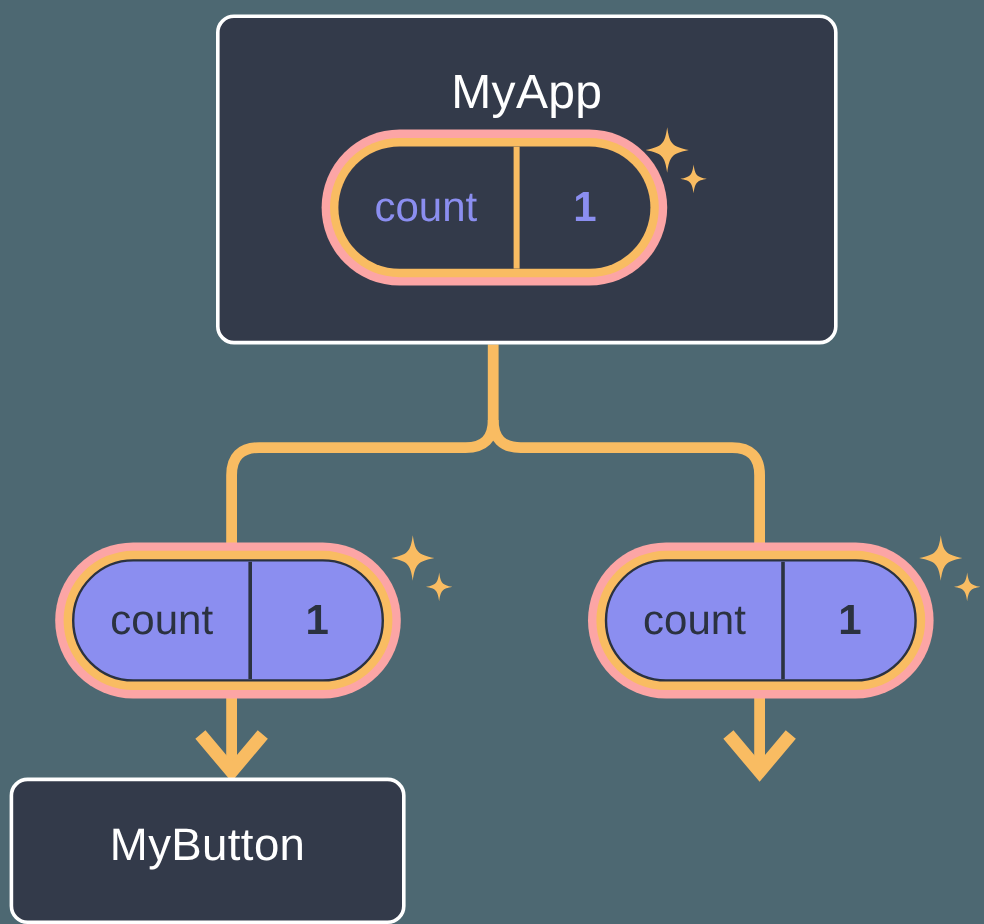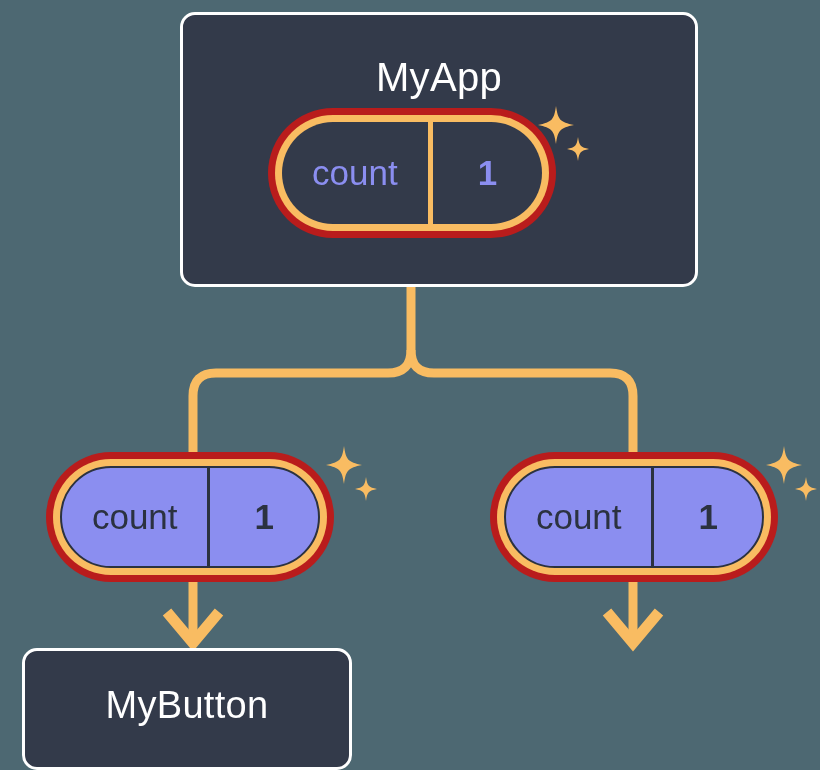--- a/index.html
+++ b/index.html
@@ -49,32 +49,32 @@
   #card-myapp .card-title {
     top: 40px;
     font-size: 40px;
   }
 
   .card-button {
     width: 330px;
     height: 122px;
     top: 648px;
   }
-  #card-button-left  { left: 22px; }
+  #card-button-left  { left: 8px; }
   .card-button .card-title {
     top: 33px;
     font-size: 38px;
   }
 
   
   .pill {
     position: absolute;
     box-sizing: border-box;
     border-radius: 999px;
-    background: #b91c1c;            
+    background: #fca5a5;            
     padding: 7px;
     display: flex;
   }
   .pill-mid {
     flex: 1;
     border-radius: 999px;
     background: #f9bc62;            
     padding: 7px;
     display: flex;
     box-sizing: border-box;

